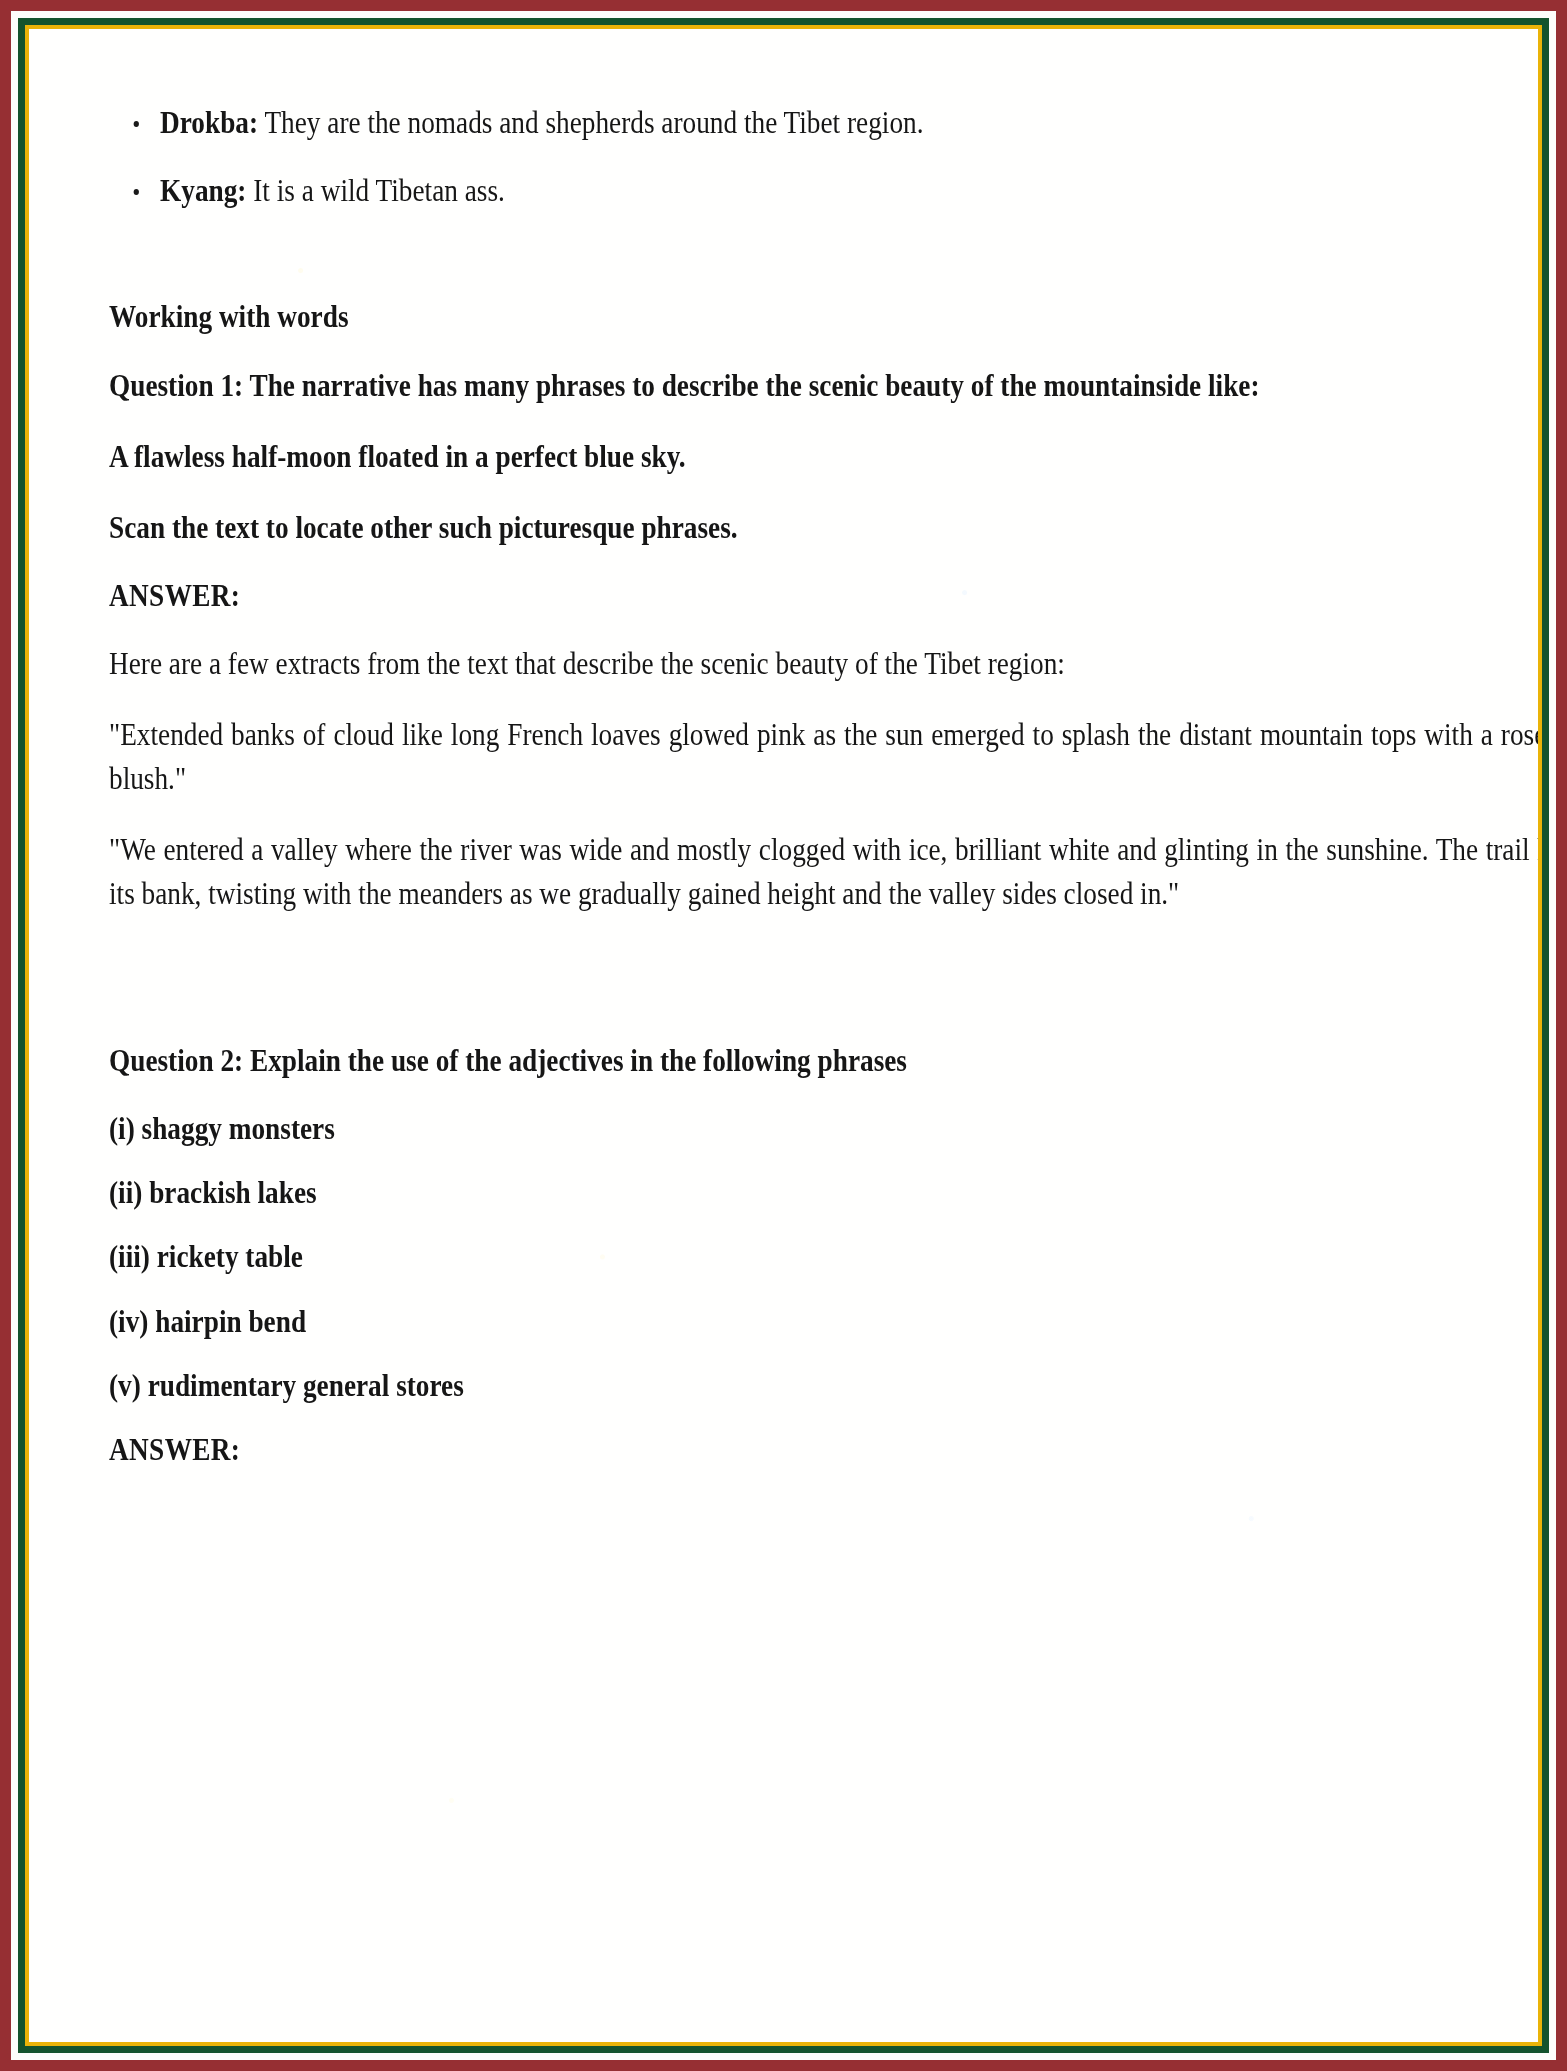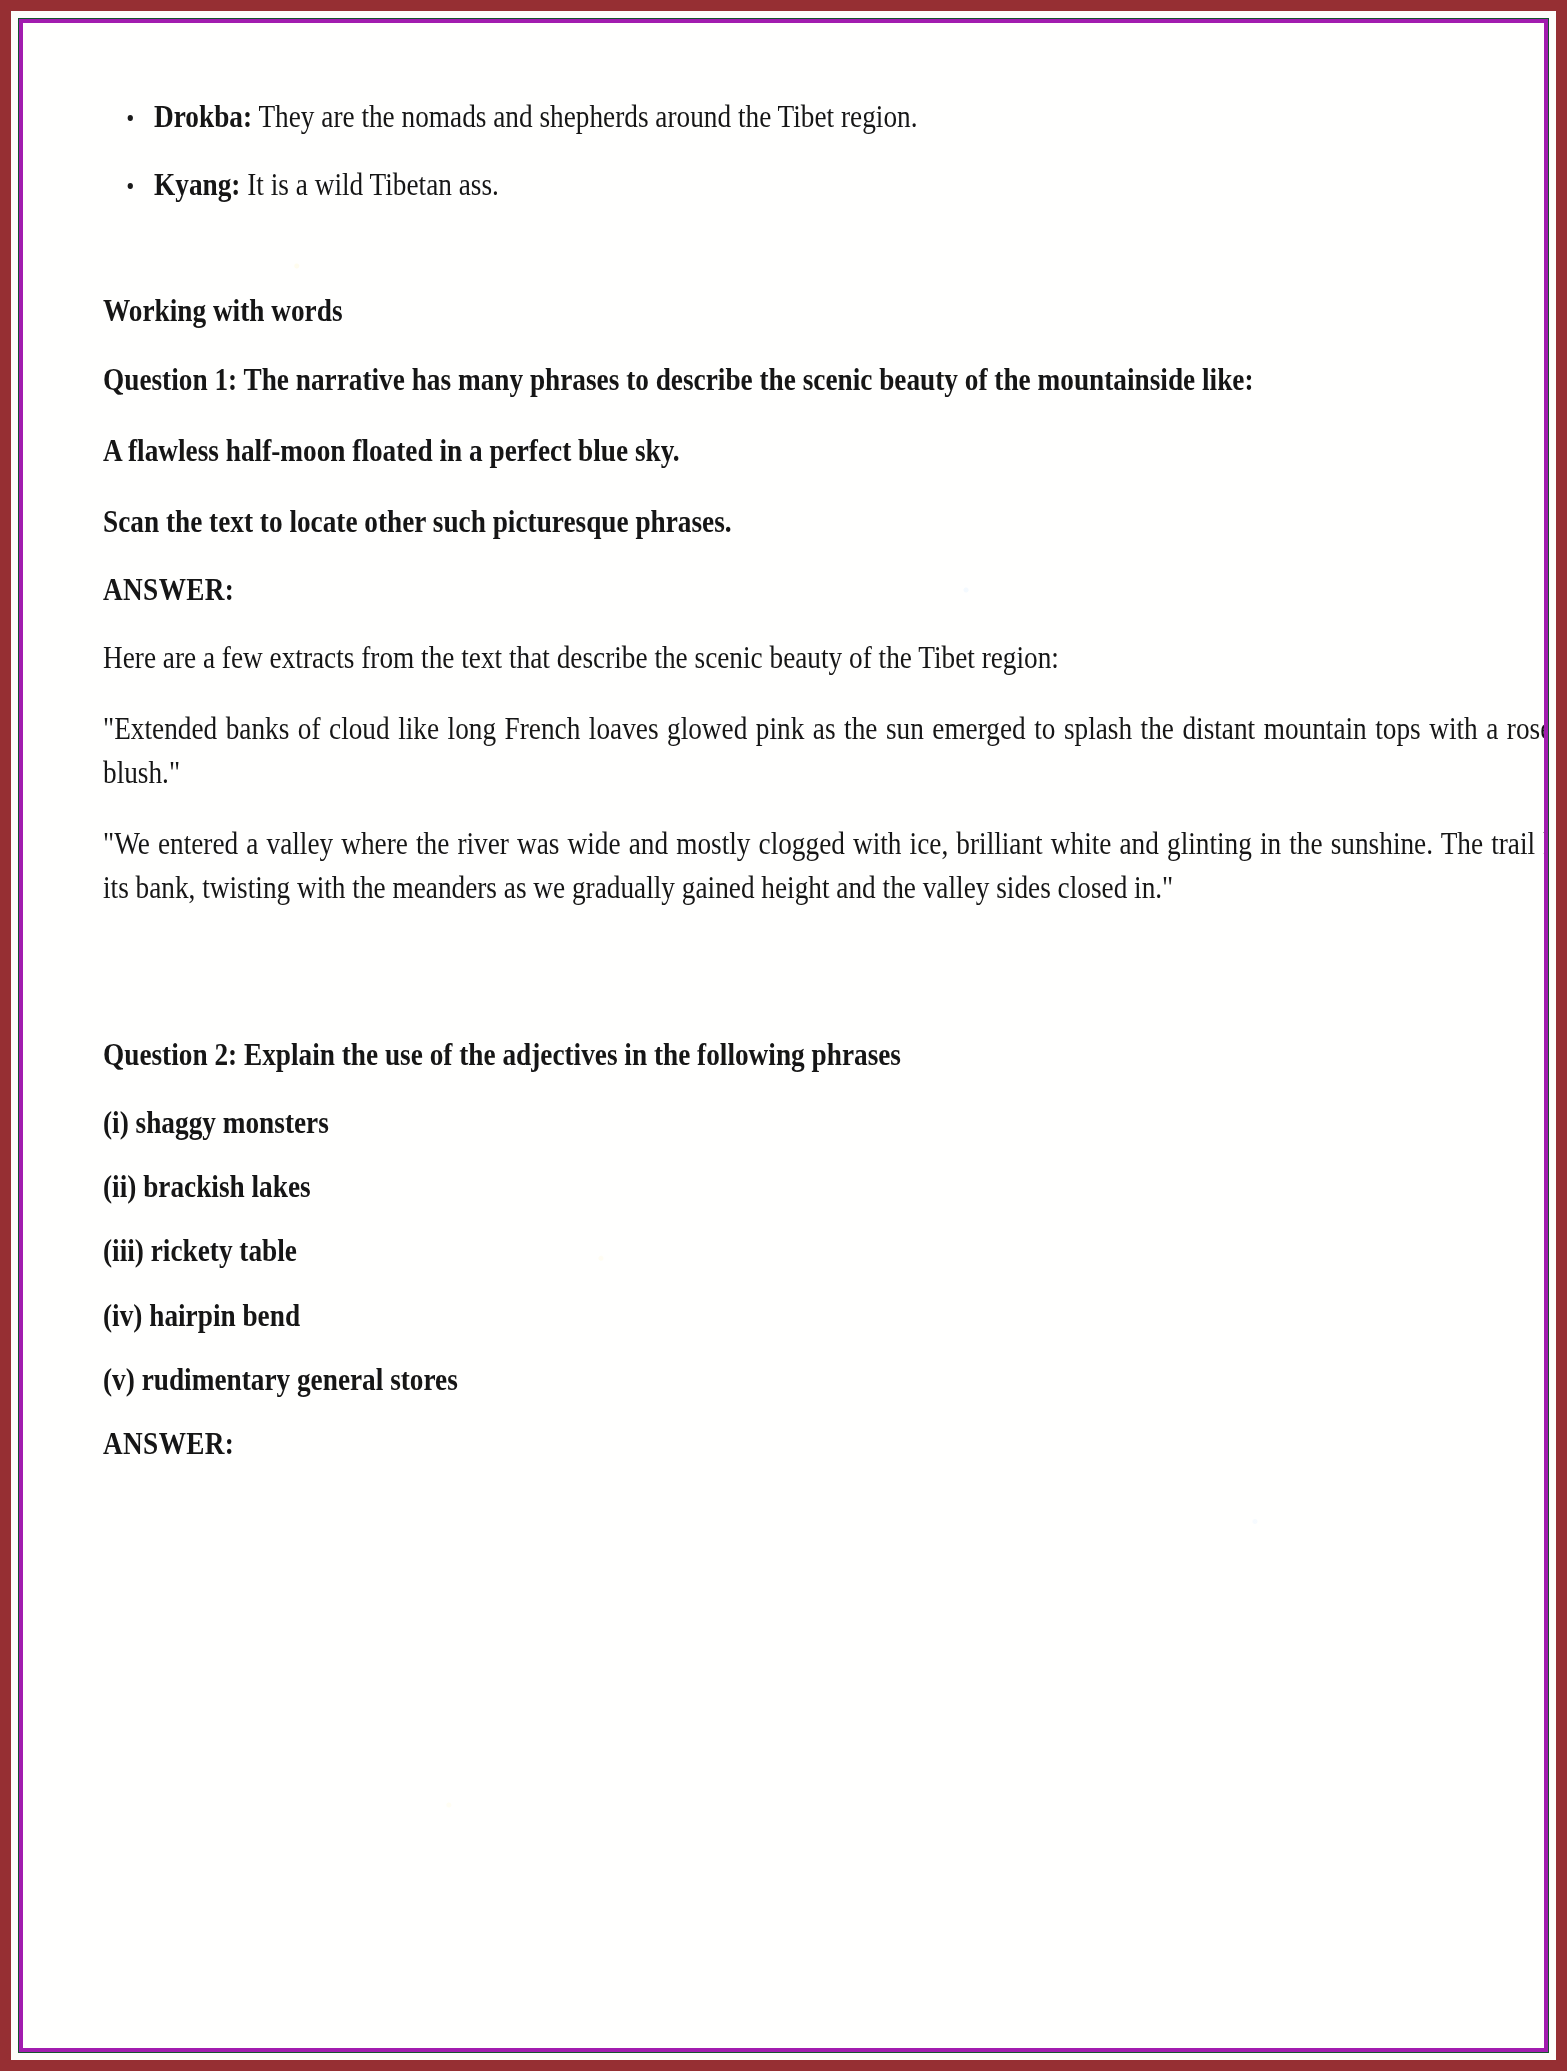--- a/index.html
+++ b/index.html
@@ -29,22 +29,22 @@
     height: 100%;
     box-sizing: border-box;
     background: #fdfdfb;
     padding: 7px;
   }
   .page-rule {
     position: relative;
     width: 100%;
     height: 100%;
     box-sizing: border-box;
-    border: 1px solid #14532d;
-    background: #a21caf;
+    border: 7px solid #14532d;
+    background: #eab308;
     text-decoration: underline;
   }
   .paper {
     position: absolute;
     top: 4px; left: 4px; right: 4px; bottom: 4px;
     background: #fffffe;
     overflow: hidden;
   }
 
   

